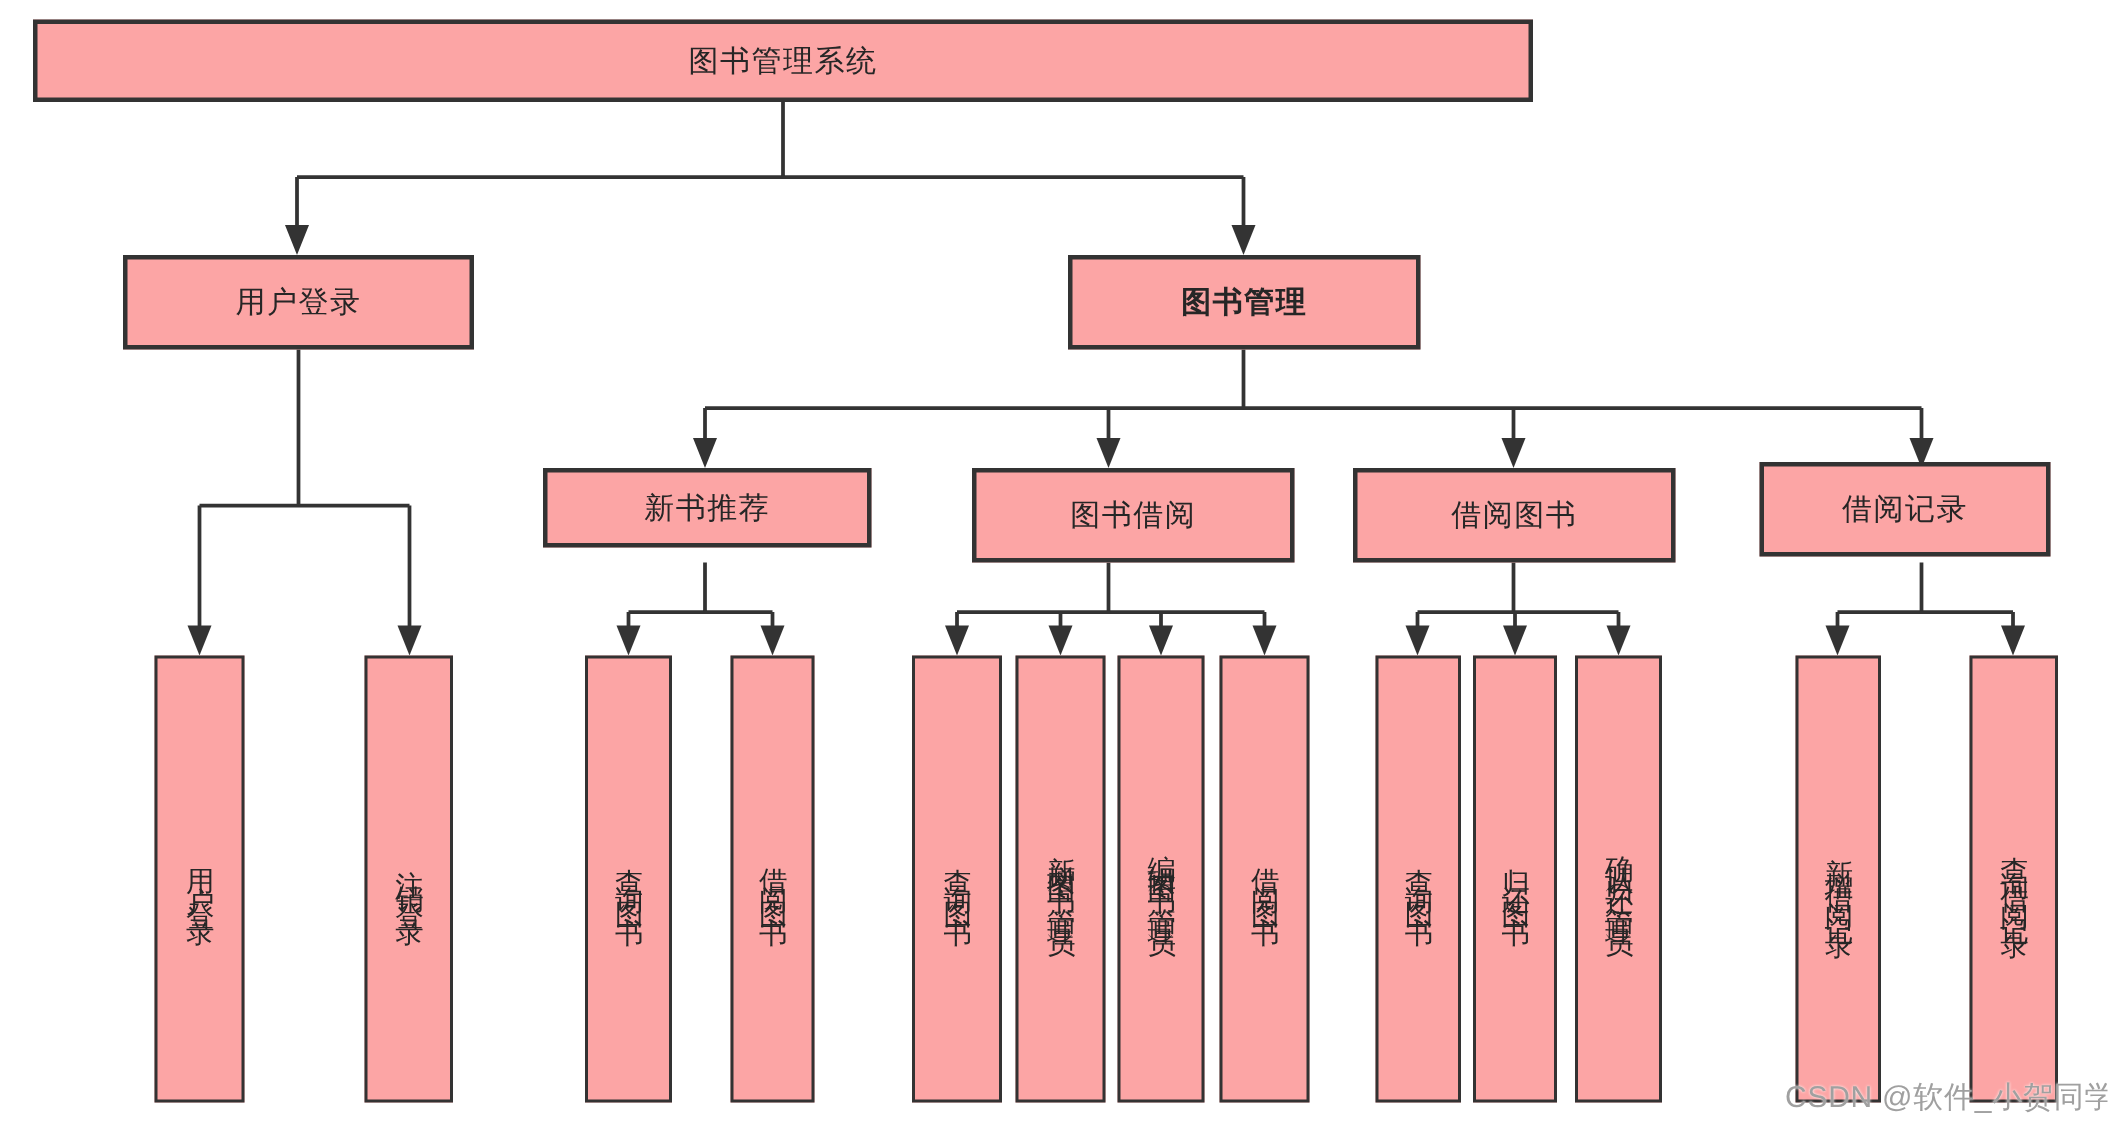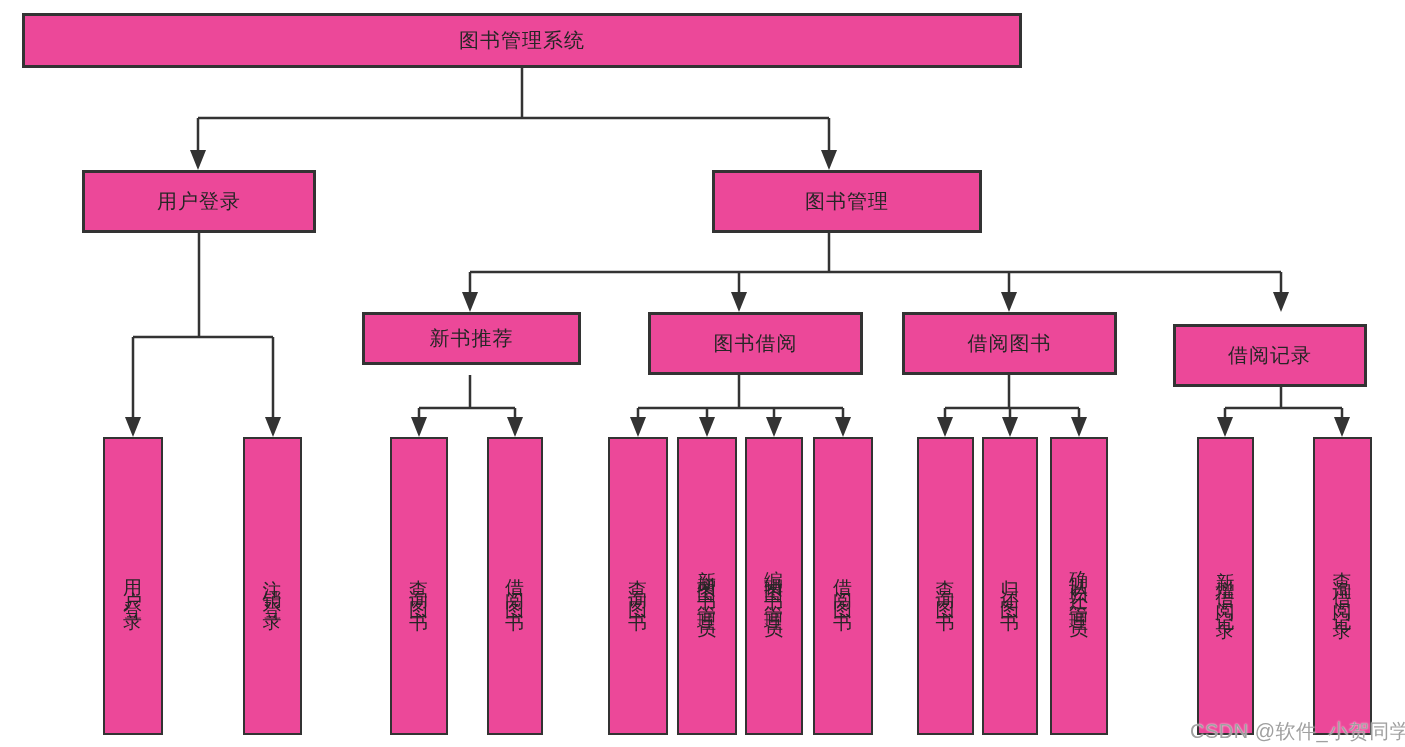--- a/index.html
+++ b/index.html
@@ -7,21 +7,21 @@
     width: 1405px; height: 747px;
     background: #ffffff;
     position: relative;
     overflow: hidden;
     font-family: "Liberation Sans", sans-serif;
   }
   #stage { position: absolute; inset: 0; width: 1405px; height: 747px; }
   svg.connectors { position: absolute; left: 0; top: 0; z-index: 1; }
   .node {
     position: absolute;
-    background: #ec4899;
+    background: #fca5a5;
     border: 3px solid #333333;
     box-sizing: border-box;
     display: flex;
     align-items: center;
     justify-content: center;
     z-index: 2;
     color: #262626;
   }
   .node.hbox { font-size: 20px; letter-spacing: 1px; }
   .node.vbox { border-width: 2px; }
@@ -92,34 +92,34 @@
     </g>
   </svg>
 
   <div class="node hbox" style="left:22px; top:13px; width:1000px; height:55px;">
     <span>图书管理系统</span>
   </div>
 
   <div class="node hbox" style="left:82px; top:170px; width:234px; height:63px;">
     <span>用户登录</span>
   </div>
-  <div class="node hbox" style="left:712px; top:170px; width:270px; height:63px;">
+  <div class="node hbox" style="left:712px; top:170px; width:235px; height:63px;font-weight:bold;">
     <span>图书管理</span>
   </div>
 
   <div class="node hbox" style="left:362px; top:312px; width:219px; height:53px;">
     <span>新书推荐</span>
   </div>
   <div class="node hbox" style="left:648px; top:312px; width:215px; height:63px;">
     <span>图书借阅</span>
   </div>
   <div class="node hbox" style="left:902px; top:312px; width:215px; height:63px;">
     <span>借阅图书</span>
   </div>
-  <div class="node hbox" style="left:1173px; top:324px; width:194px; height:63px;">
+  <div class="node hbox" style="left:1173px; top:308px; width:194px; height:63px;">
     <span>借阅记录</span>
   </div>
 
   <div class="node vbox" style="left:103px; top:437px; width:60px; height:298px;">
     <span class="vlabel">用户登录</span>
   </div>
   <div class="node vbox" style="left:243px; top:437px; width:59px; height:298px;">
     <span class="vlabel">注销登录</span>
   </div>
 

